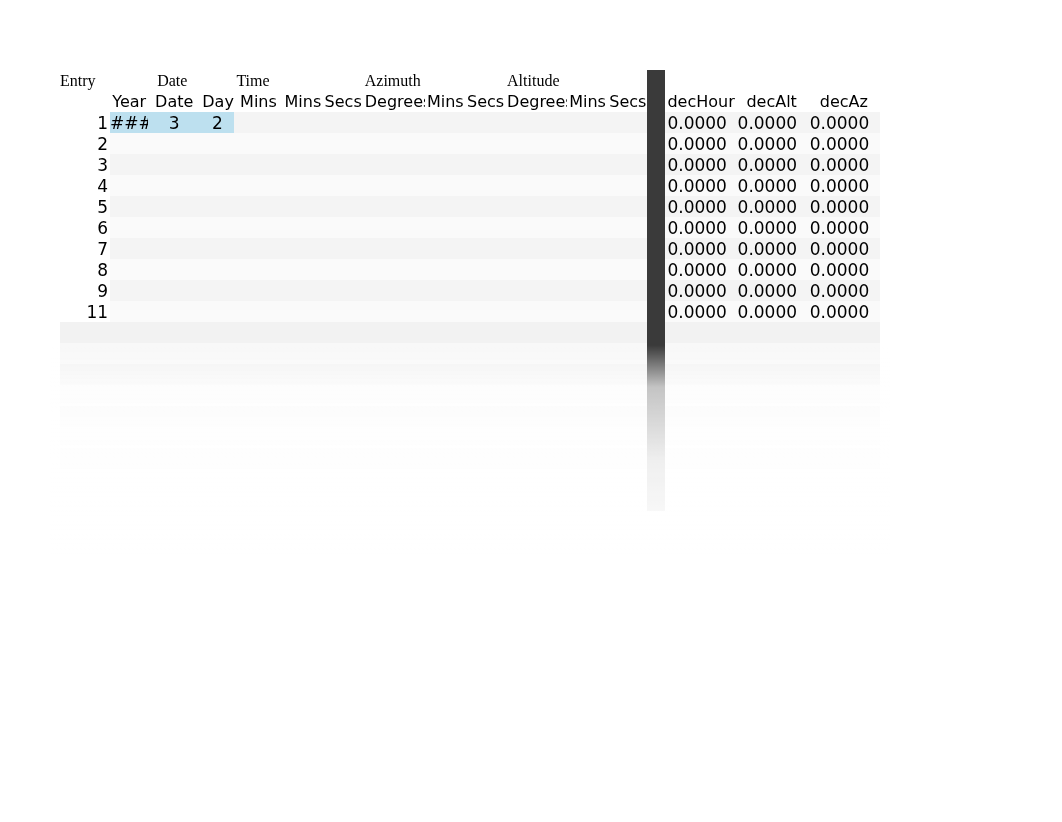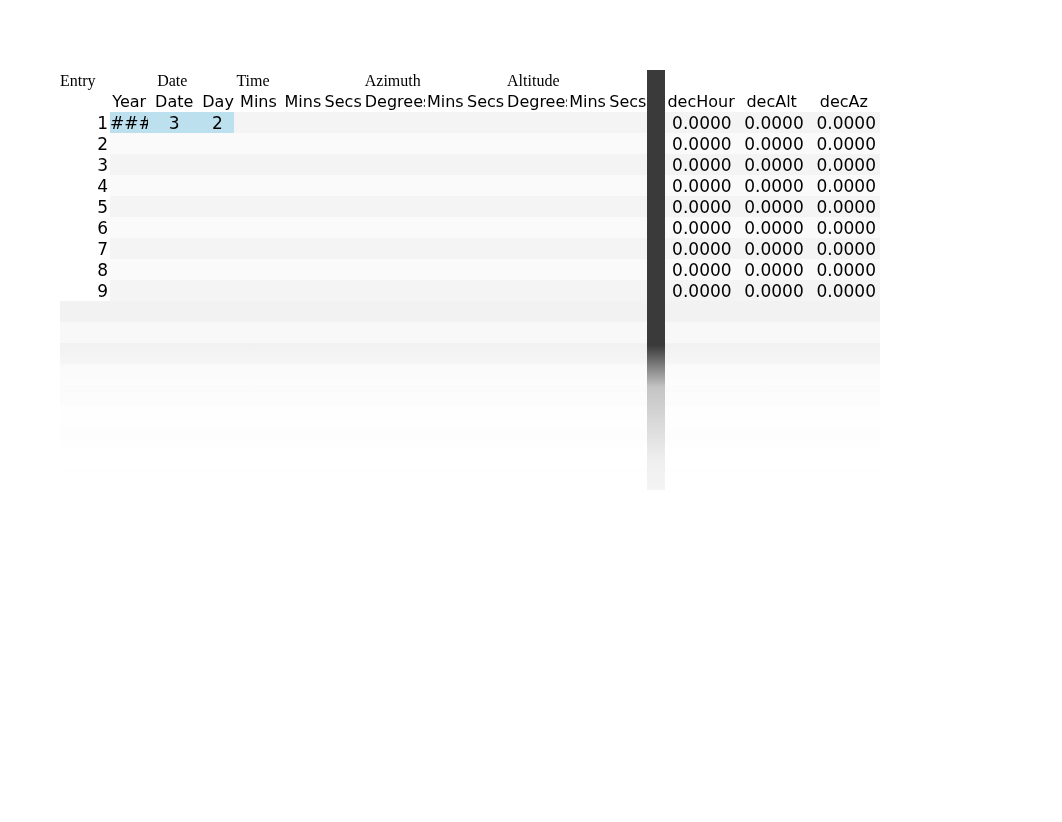--- a/index.html
+++ b/index.html
@@ -63,21 +63,21 @@
   .hdr-sub td {
     font-size: 16px;
     text-align: center;
   }
   .hdr-sub td.right { text-align: right; }
   .hdr-sub td.left  { text-align: left; }
 
   
   tr.data td { font-size: 17px; }
   tr.data td.entry { text-align: right; padding-right: 2px; }
-  tr.data td.num   { text-align: right; padding-right: 4px; }
+  tr.data td.num   { text-align: left; padding-right: 4px; }
   tr.data td.cell  { text-align: center; }
   tr.data td.year-cell { text-align: left; padding-left: 0; }
 
   
   tr.data:nth-child(odd) td.shade { background: #f4f4f4; }
   tr.data:nth-child(even) td.shade { background: #fafafa; }
 
   
   td.gap {
     background: #3a3a3a;
@@ -337,20 +337,39 @@
           <td class="cell shade"></td>
           <td class="cell shade"></td>
           <td class="cell shade"></td>
           <td class="cell shade"></td>
           <td class="cell shade"></td>
           <td class="gap"></td>
           <td class="num shade">0.0000</td>
           <td class="num shade">0.0000</td>
           <td class="num shade">0.0000</td>
         </tr>
+        <tr class="data">
+          <td class="entry">11</td>
+          <td class="year-cell shade"></td>
+          <td class="cell shade"></td>
+          <td class="cell shade"></td>
+          <td class="cell shade"></td>
+          <td class="cell shade"></td>
+          <td class="cell shade"></td>
+          <td class="cell shade"></td>
+          <td class="cell shade"></td>
+          <td class="cell shade"></td>
+          <td class="cell shade"></td>
+          <td class="cell shade"></td>
+          <td class="cell shade"></td>
+          <td class="gap"></td>
+          <td class="num shade">0.0000</td>
+          <td class="num shade">0.0000</td>
+          <td class="num shade">0.0000</td>
+        </tr>
       </tbody>
   <tbody id="ghost-rows">
         <tr class="ghost">
           <td class="entry shade"></td>
           <td class="cell shade"></td>
           <td class="cell shade"></td>
           <td class="cell shade"></td>
           <td class="cell shade"></td>
           <td class="cell shade"></td>
           <td class="cell shade"></td>

